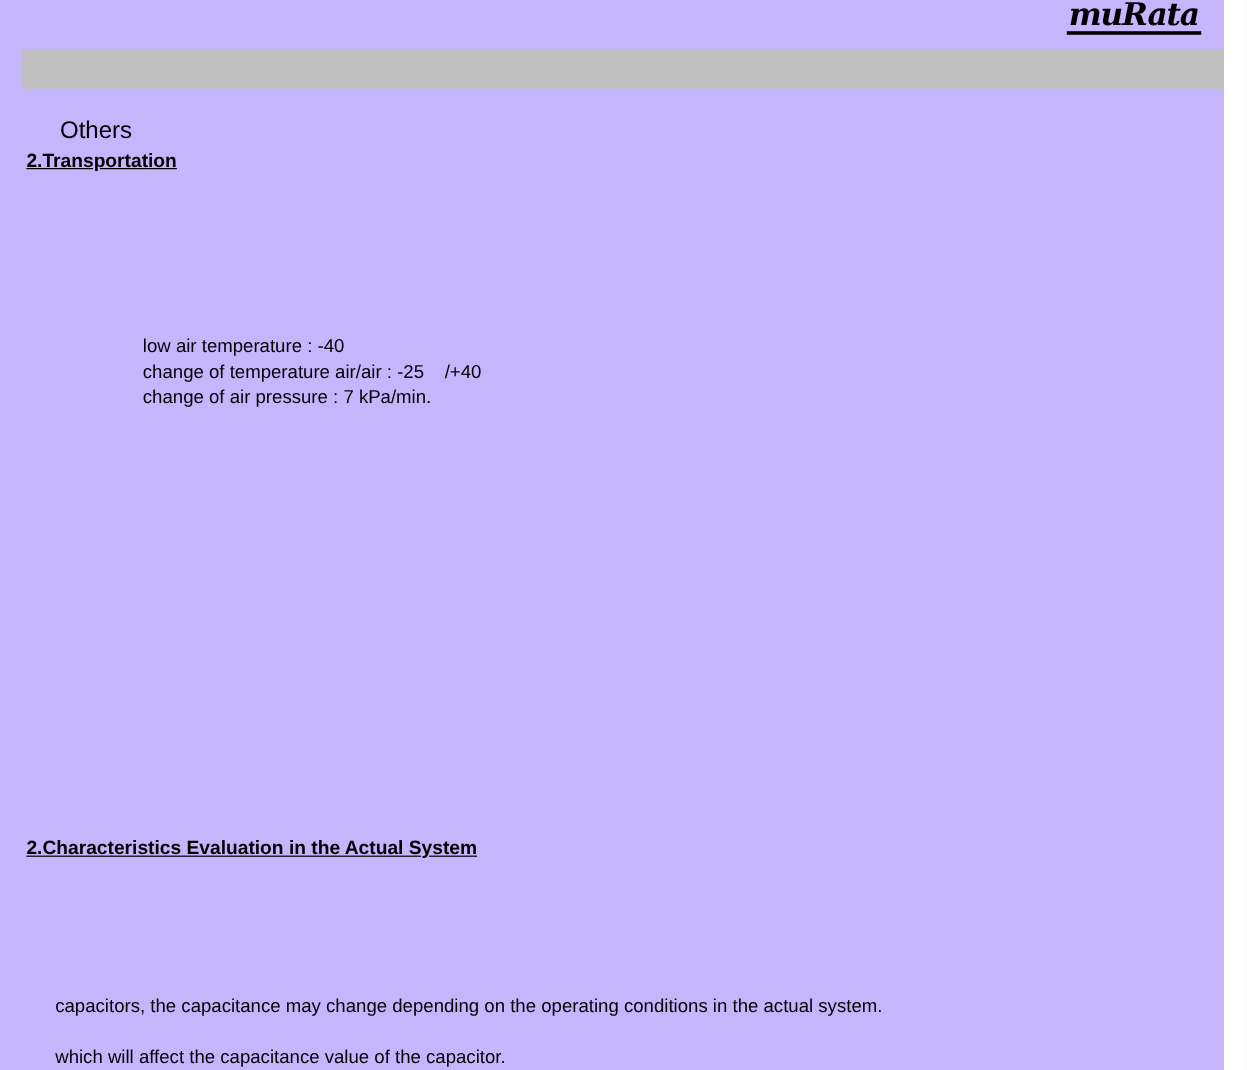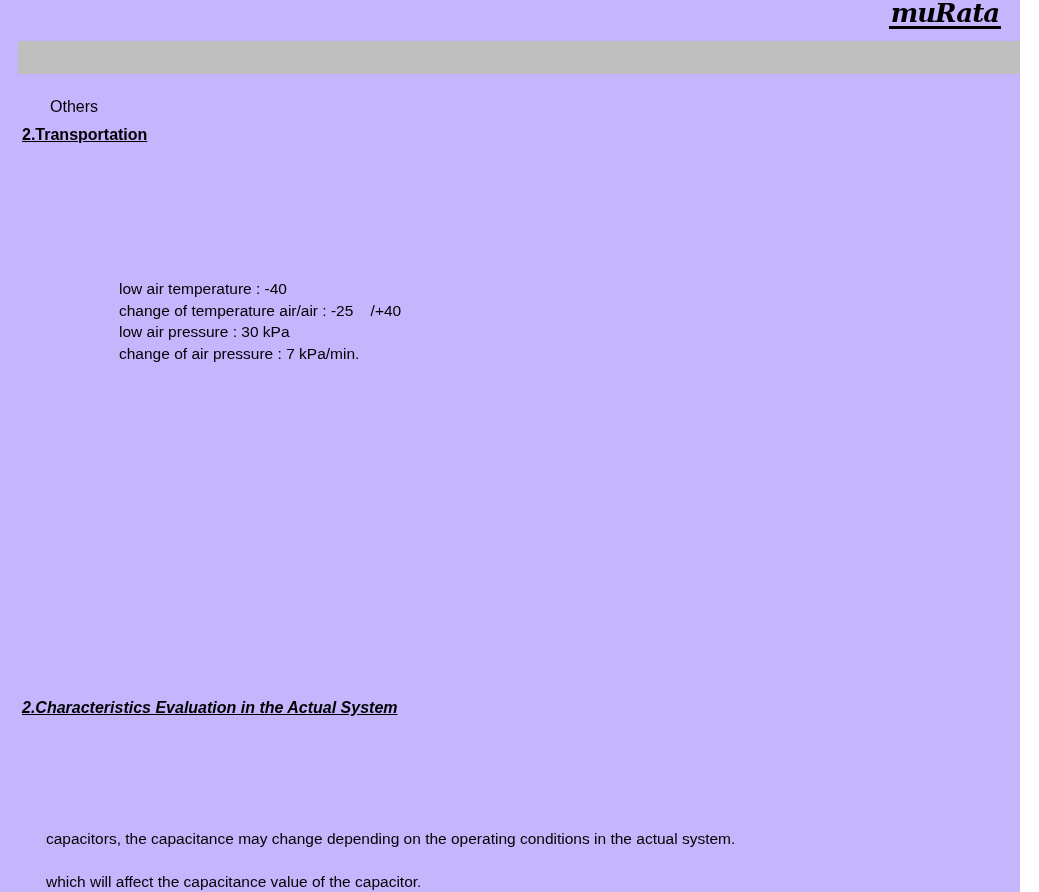--- a/index.html
+++ b/index.html
@@ -36,33 +36,33 @@
     left: 18px;
     top: 41px;
     width: 1002px;
     height: 33px;
     background: #BFBFBF;
   }
   .others {
     position: absolute;
     left: 50px;
     top: 98px;
-    font-size: 16px;
+    font-size: 20px;
     font-weight: 400;
     white-space: pre;
   }
   .section-heading {
     position: absolute;
     font-size: 16px;
     font-weight: bold;
     text-decoration: underline;
     white-space: pre;
   }
   .heading-1 { left: 22px; top: 126px; }
-  .heading-2 { left: 22px; top: 699px; font-style: italic; }
+  .heading-2 { left: 22px; top: 699px; }
   .conditions {
     position: absolute;
     left: 119px;
     top: 278px;
     font-size: 15.5px;
     line-height: 21.7px;
   }
   .conditions .cond-line { white-space: pre; }
   .body-paragraph {
     position: absolute;
@@ -82,21 +82,20 @@
 
   <div class="banner"></div>
 
   <div class="others">Others</div>
 
   <div class="section-heading heading-1">2.Transportation</div>
 
   <div class="conditions">
     <div class="cond-line">low air temperature : -40</div>
     <div class="cond-line">change of temperature air/air : -25    /+40</div>
-    <div class="cond-line">low air pressure : 30 kPa</div>
     <div class="cond-line">change of air pressure : 7 kPa/min.</div>
   </div>
 
   <div class="section-heading heading-2">2.Characteristics Evaluation in the Actual System</div>
 
   <div class="body-paragraph para-1">capacitors, the capacitance may change depending on the operating conditions in the actual system.</div>
 
   <div class="body-paragraph para-2">which will affect the capacitance value of the capacitor.</div>
 
 </div>

